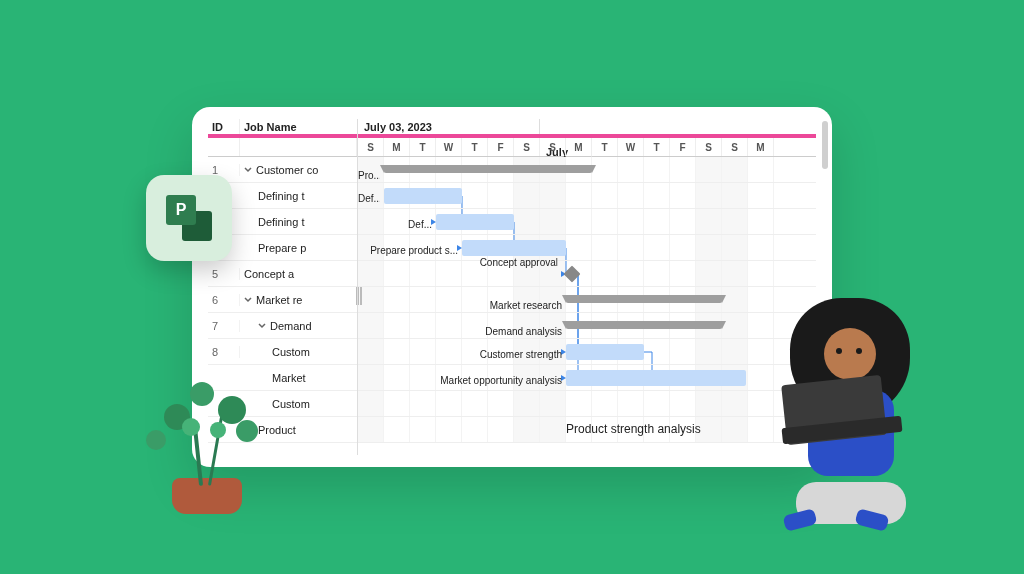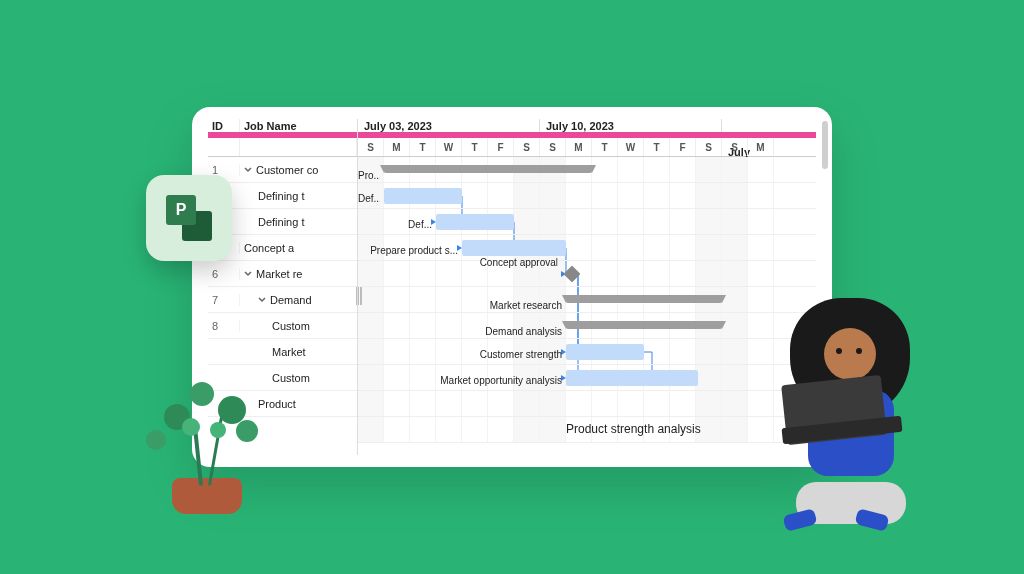--- a/index.html
+++ b/index.html
@@ -2,21 +2,21 @@
 <html><head>
   <meta charset="utf-8">
   <style>
     *{box-sizing:border-box;margin:0;padding:0;font-family:-apple-system,BlinkMacSystemFont,"Segoe UI",sans-serif}
     body{width:1024px;height:574px;background:#29b475;display:flex;align-items:center;justify-content:center;overflow:hidden;position:relative}
     .panel{width:640px;height:360px;background:#fff;border-radius:18px;box-shadow:0 20px 50px rgba(0,0,0,.15);position:relative;overflow:hidden;padding:12px 16px}
     .gantt{display:flex;height:100%;font-size:11px;color:#222;position:relative}
     .left{flex:0 0 150px;border-right:1px solid #ddd;overflow:hidden}
     .right{flex:1;overflow:hidden;position:relative}
     .hdr{height:38px;border-bottom:1px solid #ccc;display:flex;flex-direction:column}
-    .hdr-top{height:19px;display:flex;border-bottom:6px solid #ec4899}
+    .hdr-top{height:19px;display:flex;border-bottom:4px solid #ec4899}
     .hdr-top .cell{flex:1;padding:2px 4px;font-weight:700;font-size:11px;display:flex;align-items:center}
     .hdr-bot{height:19px;display:flex}
     .hdr-bot .cell{flex:1;padding:2px 4px;font-weight:700;font-size:11px;display:flex;align-items:center}
     .left .hdr-top{display:flex}
     .left .hdr-top .id{flex:0 0 32px;border-right:1px solid #eee}
     .left .hdr-top .jn{flex:1}
     .left .hdr-bot .id,.left .hdr-bot .jn{flex:0 0 32px;border-right:1px solid #eee}
     .left .hdr-bot .jn{flex:1}
     .right .hdr-top .wk{border-right:1px solid #ddd;padding:2px 6px;font-weight:700;font-size:11px;display:flex;align-items:center}
     .right .hdr-bot .day{flex:0 0 26px;text-align:center;font-weight:700;font-size:10px;border-right:1px solid #eee;display:flex;align-items:center;justify-content:center;color:#555}
@@ -102,20 +102,24 @@
           </div>
           <div class="row">
             <div class="id"></div>
             <div class="nm" style="padding-left: 18px;"><span>Defining t</span></div>
           </div>
           <div class="row">
             <div class="id"></div>
             <div class="nm" style="padding-left: 18px;"><span>Defining t</span></div>
           </div>
           <div class="row">
+            <div class="id"></div>
+            <div class="nm" style="padding-left: 18px;"><span>Prepare p</span></div>
+          </div>
+          <div class="row">
             <div class="id">5</div>
             <div class="nm" style="padding-left: 4px;"><span>Concept a</span></div>
           </div>
           <div class="row">
             <div class="id">6</div>
             <div class="nm" style="padding-left: 4px;"><span style="margin-right: 4px;"><svg width="8" height="8" viewBox="0 0 8 8">
                   <path d="M1 2l3 3 3-3" stroke="#666" fill="none" stroke-width="1.5"></path>
                 </svg></span><span>Market re</span></div>
           </div>
           <div class="row">
@@ -139,21 +143,20 @@
           <div class="row">
             <div class="id"></div>
             <div class="nm" style="padding-left: 18px;"><span>Product</span></div>
           </div>
         </div>
     </div>
     <div class="right">
       <div class="hdr">
         <div class="hdr-top" id="wk-hdr">
             <div class="wk" style="flex: 0 0 182px; text-align: center;">July 03, 2023</div>
-            <div class="wk" style="flex: 0 0 182px;">July 10, 2023</div>
             <div class="wk" style="flex: 0 0 52px; margin-top: 37px;">July 17,</div>
           </div>
         <div class="hdr-bot" id="day-hdr">
             <div class="day">S</div>
             <div class="day">M</div>
             <div class="day">T</div>
             <div class="day">W</div>
             <div class="day">T</div>
             <div class="day">F</div>
             <div class="day">S</div>
@@ -239,21 +242,21 @@
                 <div class="label-prefix" style="max-width: 204px;">Demand analysis</div>
               </div>
             </div>
             <div class="row">
               <div class="bar task" style="left: 208px; width: 78px;">
                 <div class="progress" style="width: 35%;"></div>
                 <div class="label-prefix" style="max-width: 204px;">Customer strength</div>
               </div>
             </div>
             <div class="row">
-              <div class="bar task" style="left: 208px; width: 132px;">
+              <div class="bar task" style="left: 208px; width: 180px;">
                 <div class="label-prefix" style="max-width: 204px;">Market opportunity analysis</div>
               </div>
             </div>
             <div class="row"></div>
             <div class="row">
               <div style="position: absolute; left: 208px; top: 5px; font-size: 12px; white-space: nowrap;">Product strength analysis</div>
             </div>
           </div>
       </div>
     </div>

